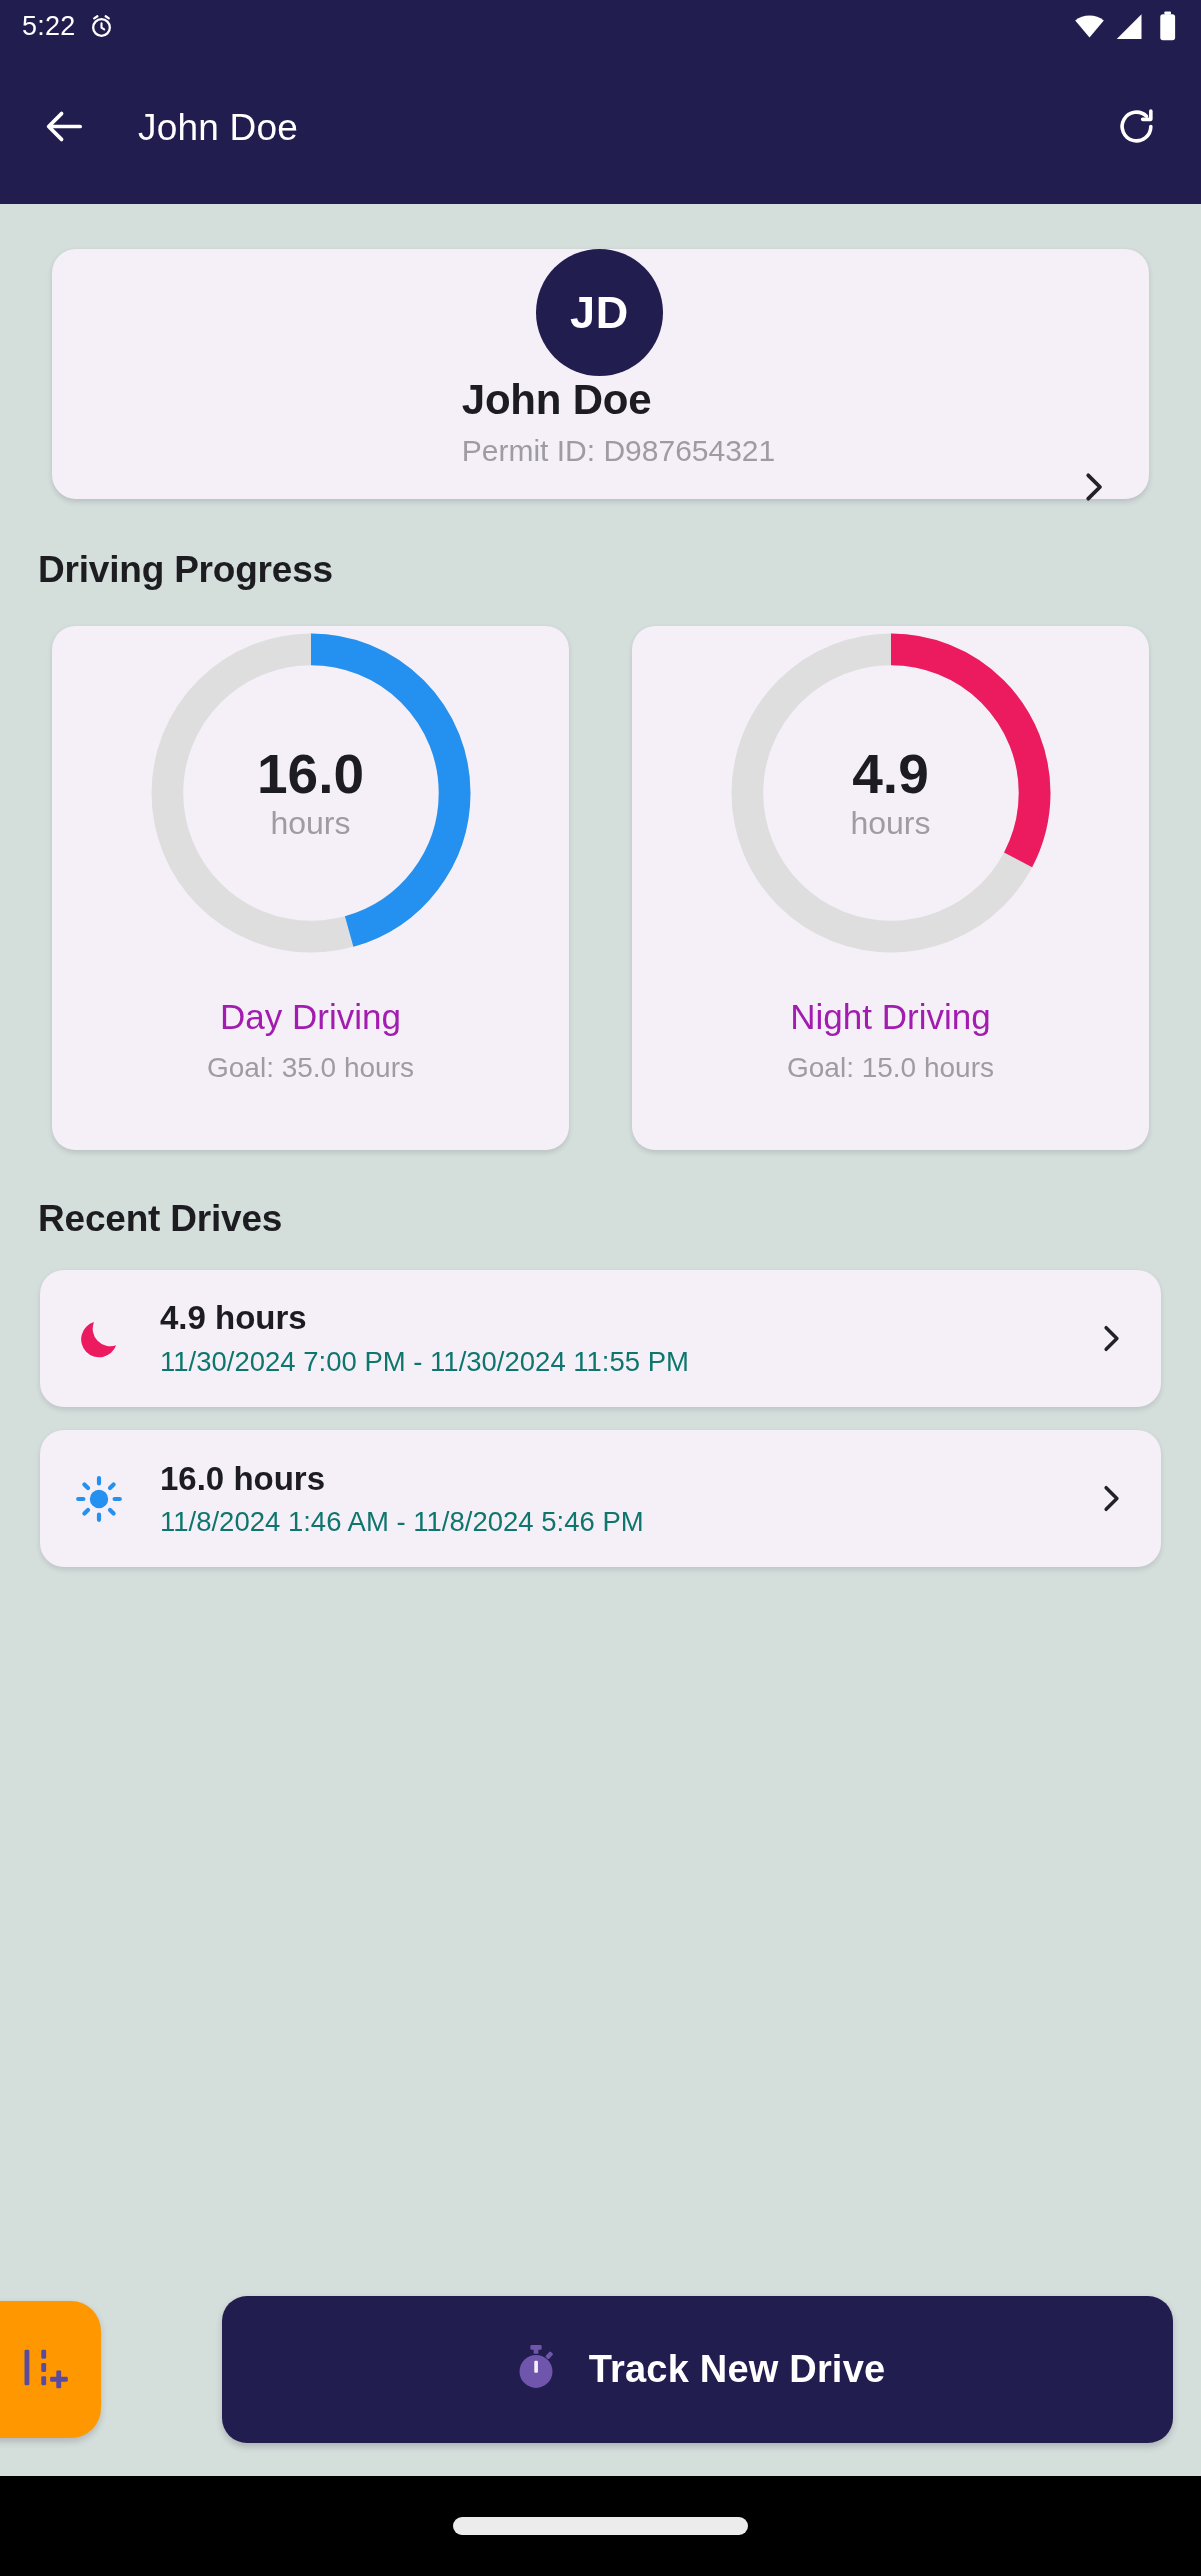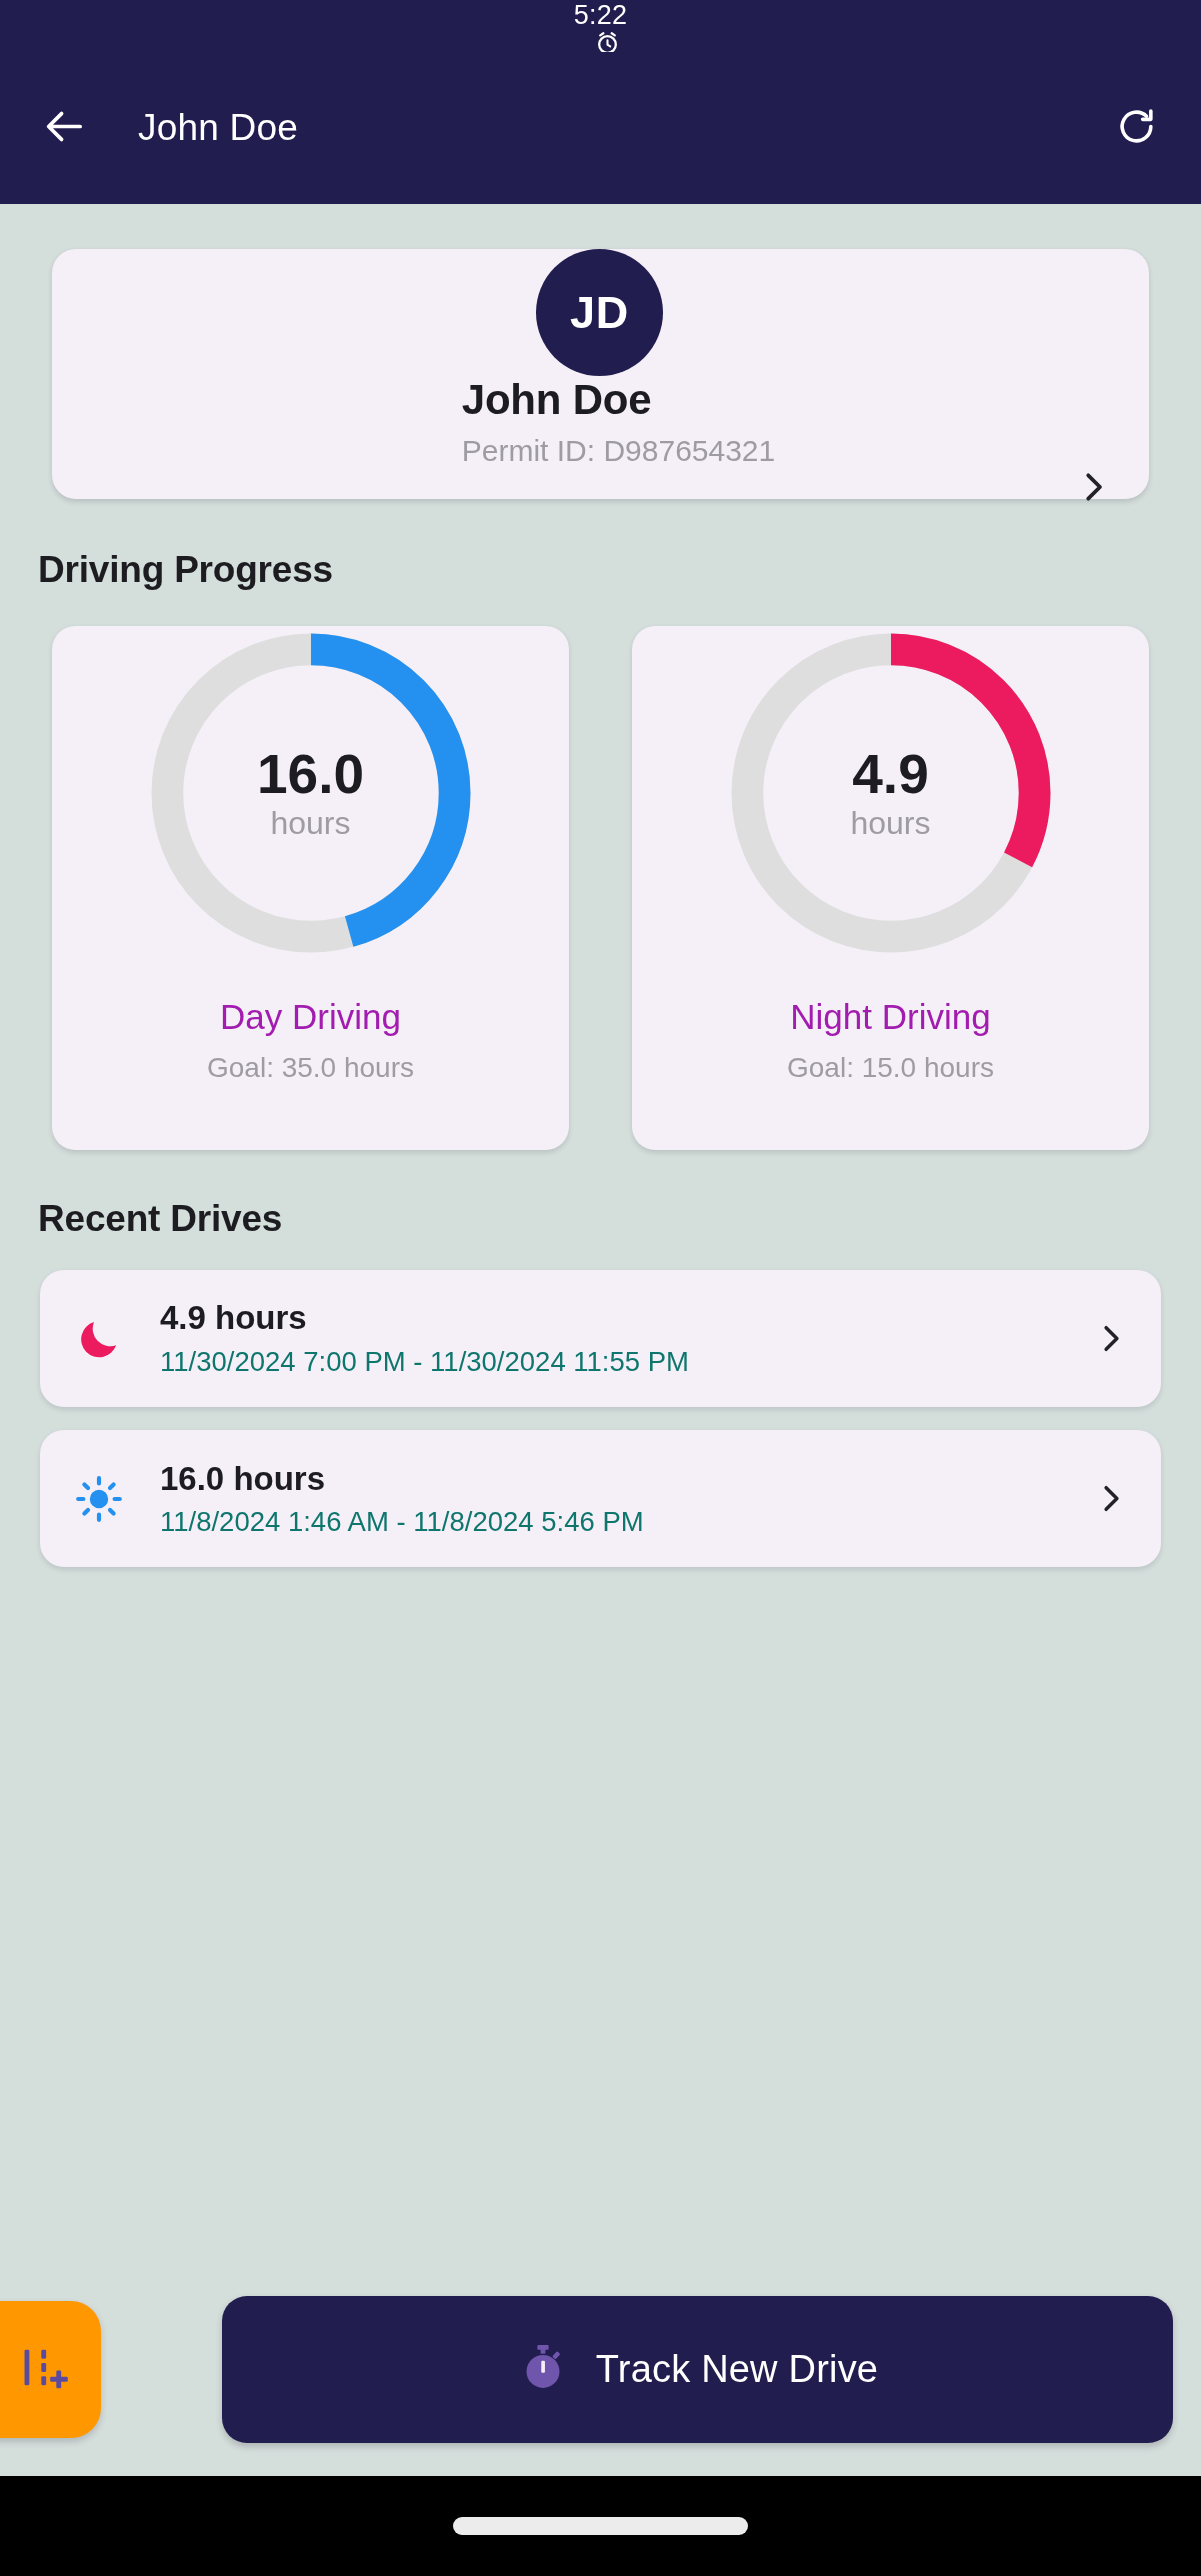--- a/index.html
+++ b/index.html
@@ -18,21 +18,20 @@
     overflow: hidden;
   }
 
   
   .statusbar {
     position: absolute; top: 0; left: 0;
     width: 1201px; height: 52px;
     background: #221d4f;
     display: flex; align-items: center;
     padding: 0 22px;
-    flex-direction: column;
   }
   .sb-time {
     color: #ffffff;
     font-size: 27px;
     font-weight: 400;
     letter-spacing: 0.2px;
   }
   .sb-icon-left {
     margin-left: 13.3px;
     width: 25px; height: 25px;
@@ -250,21 +249,21 @@
     display: flex;
     align-items: center;
     justify-content: center;
     gap: 27px;
     box-shadow: 0 3.3px 6.7px rgba(50,50,60,0.22);
     cursor: pointer;
   }
   .track-label {
     color: #ffffff;
     font-size: 38px;
-    font-weight: 400;
+    font-weight: 700;
     letter-spacing: 0.2px;
   }
 
   
   .navbar {
     position: absolute; bottom: 0; left: 0;
     width: 1201px; height: 100px;
     background: #000000;
     display: flex; align-items: center; justify-content: center;
   }

